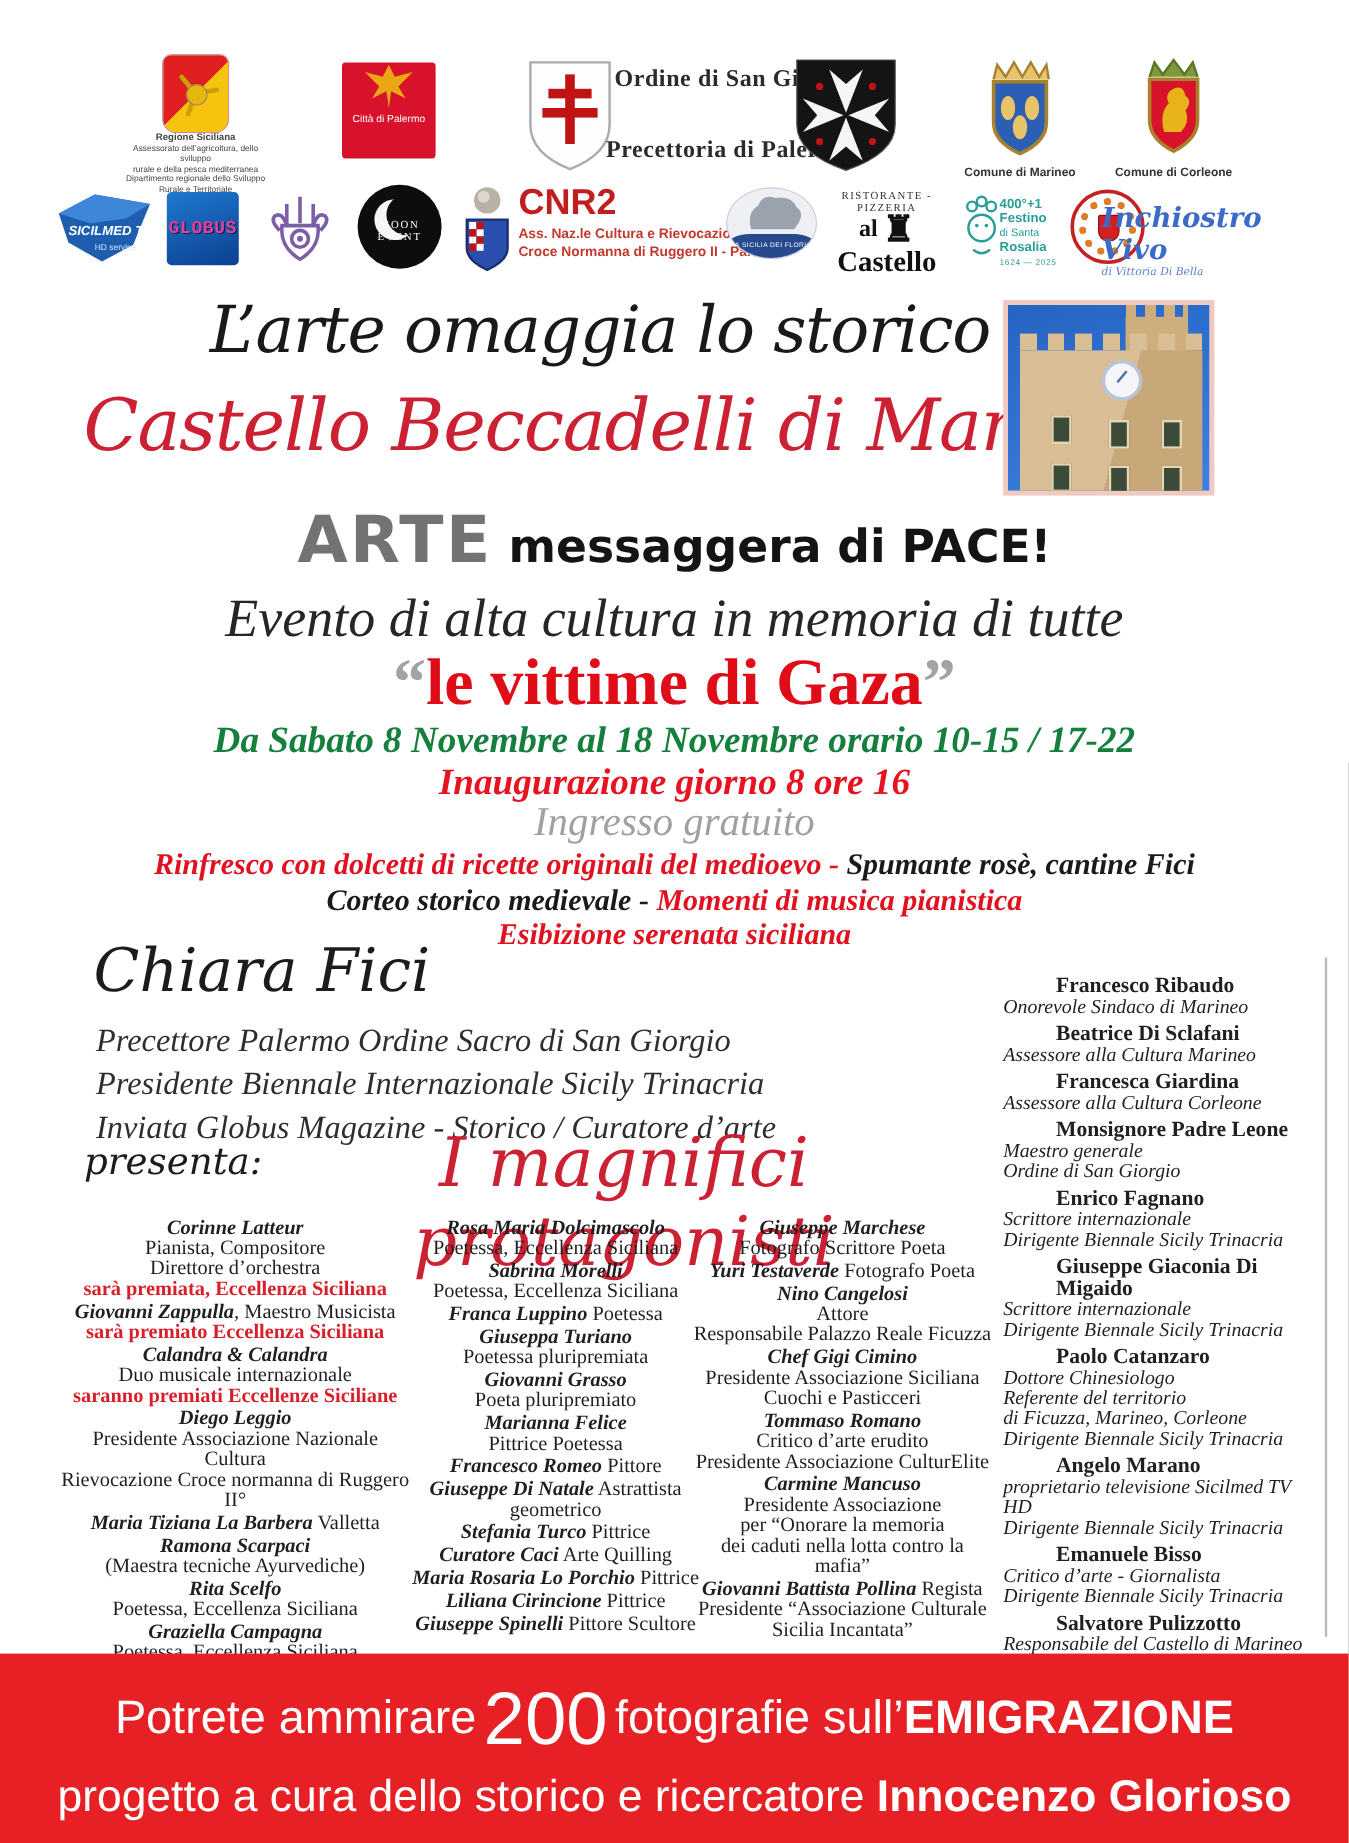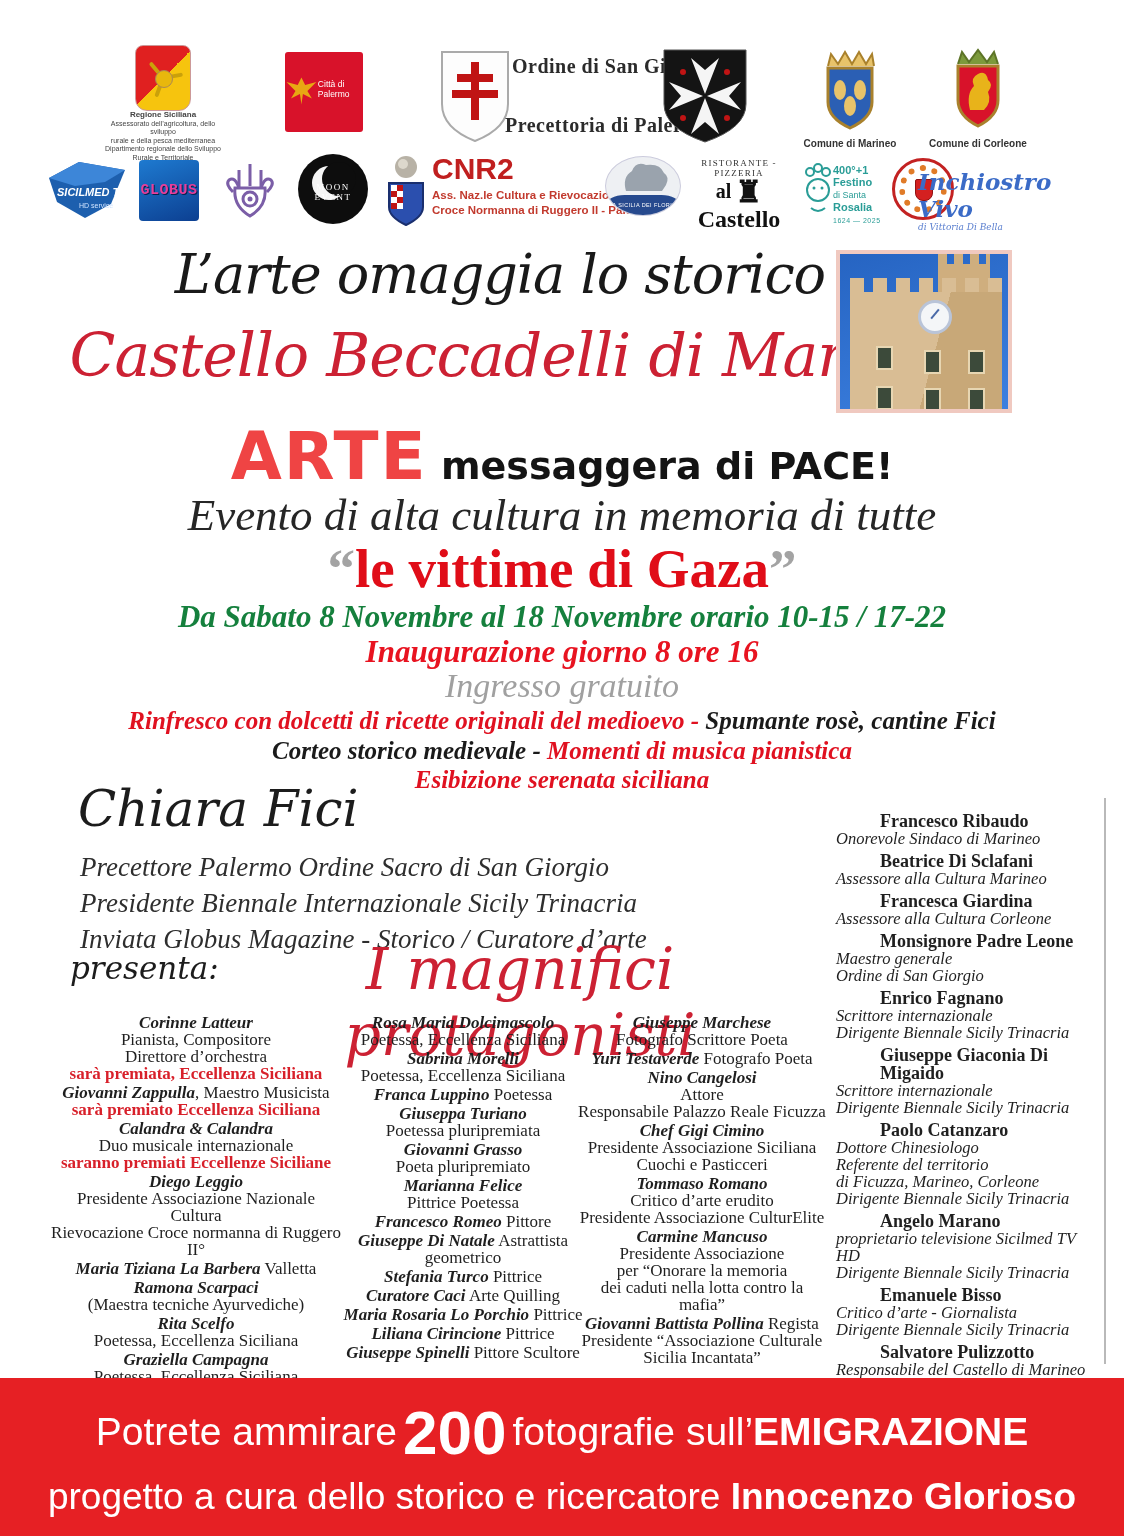--- a/index.html
+++ b/index.html
@@ -13,21 +13,21 @@
   .regione{left:103px;top:45px;width:120px;text-align:center;}
   .trinacria{width:54px;height:64px;margin:0 auto;border-radius:8px 8px 12px 12px;
      background:linear-gradient(135deg,#e02020 0 50%,#f6c40e 50% 100%);position:relative;border:1px solid #c99;}
   .trinacria .core{position:absolute;left:50%;top:50%;width:16px;height:16px;margin:-8px 0 0 -8px;
      border-radius:50%;background:#e8b70c;border:1px solid #a85;}
   .trinacria .leg{position:absolute;left:50%;top:50%;width:4px;height:20px;margin-left:-2px;background:#caa10a;
      border-radius:2px;transform-origin:50% 0;}
   .regione .cap{font-size:7px;line-height:8.6px;}
   .regione .cap b{font-size:8px;}
   .palermo{left:285px;top:52px;width:78px;height:80px;background:#d8122a;border-radius:3px;
-     display:flex;flex-direction:row;align-items:center;justify-content:flex-end;}
+     display:flex;flex-direction:column;align-items:center;}
   .palermo svg{margin-bottom:2px;}
   .palermo .plabel{color:#ffffff;font-family:"Liberation Sans",sans-serif;font-size:8.5px;padding-bottom:6px;}
   .shield-white{left:438px;top:48px;}
   .blackletter{font-family:"Liberation Serif",serif;font-weight:bold;color:#2b2b2b;letter-spacing:.5px;}
   .ordine-top{left:512px;top:55px;font-size:20px;}
   .ordine-bottom{left:505px;top:114px;font-size:20px;}
   .shield-black{left:660px;top:46px;}
   .crest-cap{font-family:"Liberation Sans",sans-serif;font-weight:bold;font-size:10px;color:#333;}
   .marineo{left:800px;top:48px;width:100px;text-align:center;}
   .corleone{left:928px;top:48px;width:100px;text-align:center;}
@@ -82,21 +82,21 @@
      background:repeating-linear-gradient(90deg,#d9bd94 0 14px,transparent 14px 23px);}
   .castle .tower{position:absolute;right:18px;top:10px;width:52px;height:34px;background:#cfae7e;}
   .castle .tbattle{position:absolute;right:18px;top:0;width:52px;height:11px;
      background:repeating-linear-gradient(90deg,#cfae7e 0 9px,transparent 9px 16px);}
   .castle .clock{position:absolute;left:78px;top:46px;width:34px;height:34px;border-radius:50%;
      background:#f4f6f8;border:3px solid #b9c4d8;box-sizing:border-box;}
   .castle .clock:after{content:"";position:absolute;left:46%;top:18%;width:2px;height:12px;background:#4a6aa8;transform:rotate(40deg);}
   .castle .win{position:absolute;width:13px;height:20px;background:#3c4a3a;border:2px solid #e7d6b2;}
 
   .arte-line{left:0;top:418px;width:100%;font-family:"DejaVu Sans",sans-serif;font-weight:bold;letter-spacing:0;}
-  .arte-line .arte{color:#ef4444;font-size:66px;letter-spacing:2px;}
+  .arte-line .arte{color:#737373;font-size:54px;letter-spacing:2px;}
   .arte-line .mess{color:#141414;font-size:38px;}
   .evento{left:0;top:489px;width:100%;font-size:45px;font-style:italic;color:#262626;}
   .gaza{left:0;top:537px;width:100%;font-weight:bold;font-size:55px;color:#e00d18;}
   .gaza .q{color:#a3a3a3;}
   .dateline{left:0;top:599px;width:100%;font-weight:bold;font-style:italic;font-size:31px;color:#15803d;}
   .inaug{left:0;top:634px;width:100%;font-weight:bold;font-style:italic;font-size:31px;color:#e81320;}
   .ingresso{left:0;top:667px;width:100%;font-style:italic;font-size:34px;color:#a0a0a0;}
   .hl{left:0;width:100%;font-weight:bold;font-style:italic;font-size:25px;color:#1a1a1a;}
   .hl .red{color:#e01120;}
   .hl1{top:707px;} .hl2{top:737px;} .hl3{top:766px;}
@@ -124,21 +124,21 @@
   .protag-line{font-size:17px;line-height:17px;}
   .seg-n{font-weight:bold;font-style:italic;}
   .seg-p{}
   .seg-r{font-weight:bold;color:#d8202a;}
 
   
   .footer{left:0;top:1378px;width:100%;height:158px;background:#e62024;color:#fff;
      font-family:"Liberation Sans",sans-serif;display:flex;flex-direction:column;justify-content:center;}
   .f-line{display:flex;align-items:center;justify-content:center;white-space:pre;}
   .f-reg{font-size:39px;}
-  .f-big{font-size:62px;font-weight:bold;margin:0 6px;}
+  .f-big{font-size:62px;font-weight:normal;margin:0 6px;}
   .f-bold{font-size:39px;font-weight:bold;}
   .f2{margin-top:8px;}
   .f2 .f-reg,.f2 .f-bold{font-size:37px;}
 </style>
 </head>
 <body>
 
 <div class="poster">
 
   <div class="abs regione">

